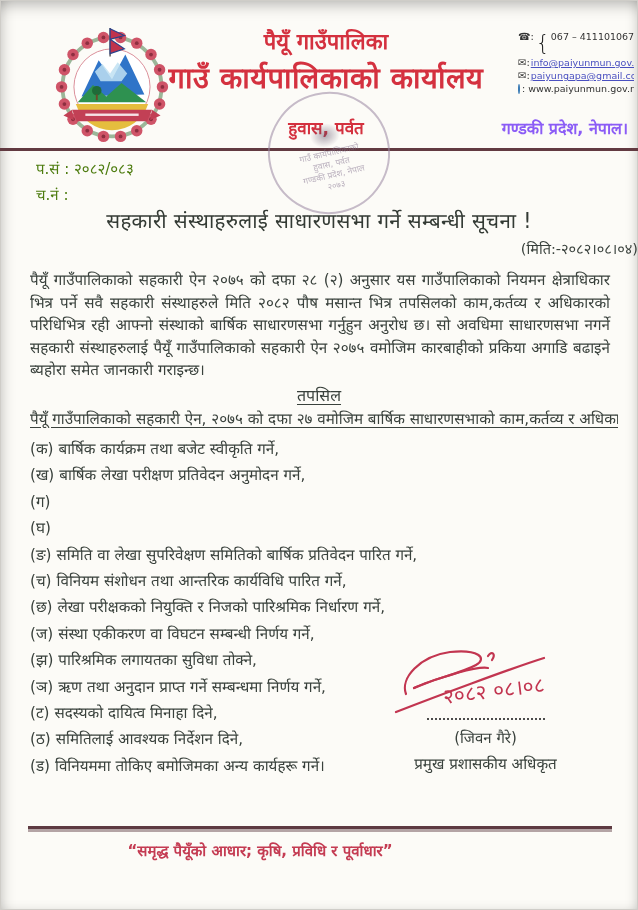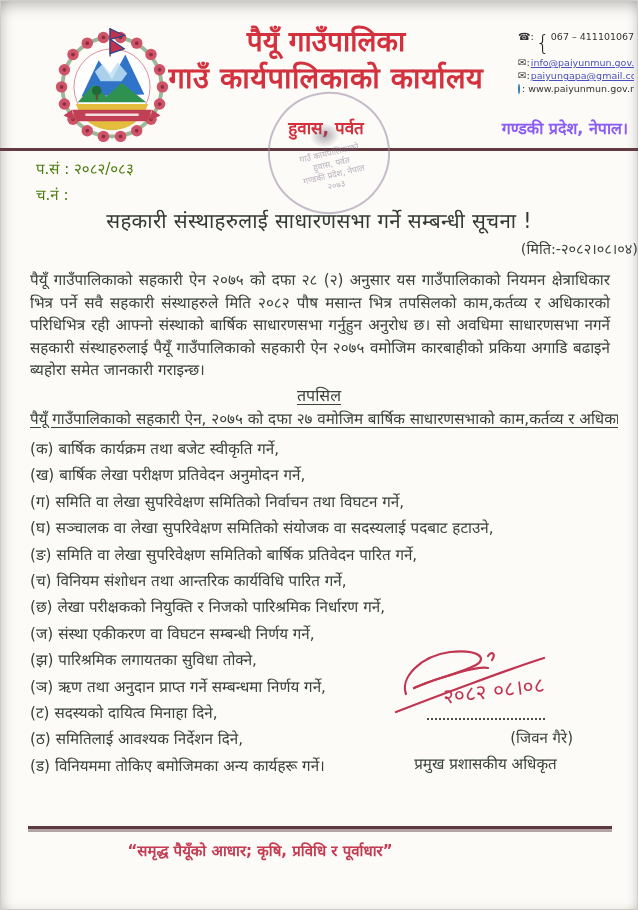--- a/index.html
+++ b/index.html
@@ -10,21 +10,21 @@
     color:#39413c;
     box-shadow:inset 0 0 0 1px #cfcdc8,
                inset 0 16px 16px -12px rgba(0,0,0,.30),
                inset 14px 0 14px -12px rgba(0,0,0,.22),
                inset -12px 0 12px -10px rgba(0,0,0,.16),
                inset 0 -10px 12px -10px rgba(0,0,0,.12);
   }
   
   .logo{position:absolute;left:50px;top:26px;width:124px;height:118px;}
   .title-block{position:absolute;left:168px;top:28px;width:316px;text-align:center;}
-  .muni-name{color:#d4313f;font-size:28px;font-weight:bold;line-height:28px;}
+  .muni-name{color:#d4313f;font-size:22px;font-weight:bold;line-height:28px;}
   .office-name{color:#d4313f;font-size:29px;font-weight:bold;line-height:36px;margin-top:4px;letter-spacing:.5px;}
   .addr-line{position:absolute;left:168px;top:116px;width:316px;text-align:center;
              color:#d4313f;font-size:17px;font-weight:bold;}
   .contact{position:absolute;right:4px;top:30px;width:116px;font-size:9.5px;line-height:13px;color:#333;}
   .contact .row{display:flex;align-items:flex-start;white-space:nowrap;overflow:hidden;}
   .phone-brace{font-size:22px;font-weight:300;line-height:26px;margin:0 1px;color:#222;}
   .phones{display:flex;flex-direction:row;}
   .ic{font-size:10px;margin-right:1px;}
   .link{color:#4a50c0;text-decoration:underline;}
   .globe{display:inline-block;width:8px;height:8px;border:1px solid #3a7bb5;border-radius:50%;
@@ -52,21 +52,21 @@
            font-size:16px;text-decoration:underline;text-underline-offset:3px;}
   .tap-heading{position:absolute;left:30px;top:408px;width:588px;font-size:15.2px;
                text-decoration:underline;text-underline-offset:3px;white-space:nowrap;overflow:hidden;}
   .items{position:absolute;left:30px;top:436px;width:584px;font-size:15.2px;}
   .item{display:flex;line-height:26.4px;}
   .item .lbl{flex:0 0 auto;margin-right:5px;}
   
   .sig-svg{position:absolute;left:392px;top:638px;width:190px;height:96px;z-index:2;}
   .sig-block{position:absolute;left:398px;top:712px;width:175px;text-align:center;}
   .sig-dots{width:118px;margin:0 auto;border-bottom:2px dotted #4c4c4c;height:6px;}
-  .sig-name{font-size:15px;margin-top:7px;text-align:right;}
+  .sig-name{font-size:15px;margin-top:7px;}
   .sig-title{font-size:15.2px;margin-top:6px;}
   
   .footer-line{position:absolute;left:28px;top:826px;width:584px;height:3px;
                background:#5d3a41;box-shadow:0 3px 0 rgba(93,58,65,.45);}
   .footer-text{position:absolute;left:0;top:840px;width:520px;text-align:center;
                color:#c43b52;font-size:15px;font-weight:600;}
 </style>
 </head>
 <body>
 
@@ -193,25 +193,23 @@
     <div class="item">
         <span class="lbl">(क)</span>
         <span>बार्षिक कार्यक्रम तथा बजेट स्वीकृति गर्ने,</span>
       </div>
     <div class="item">
         <span class="lbl">(ख)</span>
         <span>बार्षिक लेखा परीक्षण प्रतिवेदन अनुमोदन गर्ने,</span>
       </div>
     <div class="item">
         <span class="lbl">(ग)</span>
-        <span>समिति वा लेखा सुपरिवेक्षण समितिको निर्वाचन तथा विघटन गर्ने,</span>
       </div>
     <div class="item">
         <span class="lbl">(घ)</span>
-        <span>सञ्चालक वा लेखा सुपरिवेक्षण समितिको संयोजक वा सदस्यलाई पदबाट हटाउने,</span>
       </div>
     <div class="item">
         <span class="lbl">(ङ)</span>
         <span>समिति वा लेखा सुपरिवेक्षण समितिको बार्षिक प्रतिवेदन पारित गर्ने,</span>
       </div>
     <div class="item">
         <span class="lbl">(च)</span>
         <span>विनियम संशोधन तथा आन्तरिक कार्यविधि पारित गर्ने,</span>
       </div>
     <div class="item">

